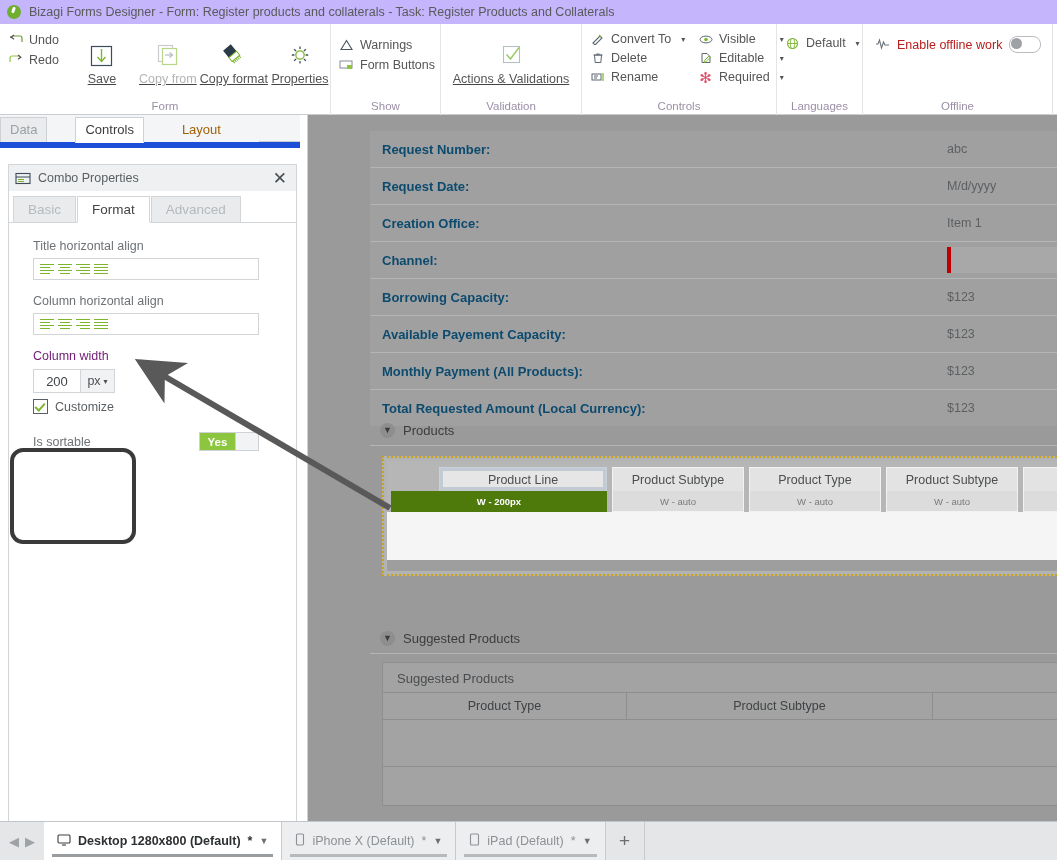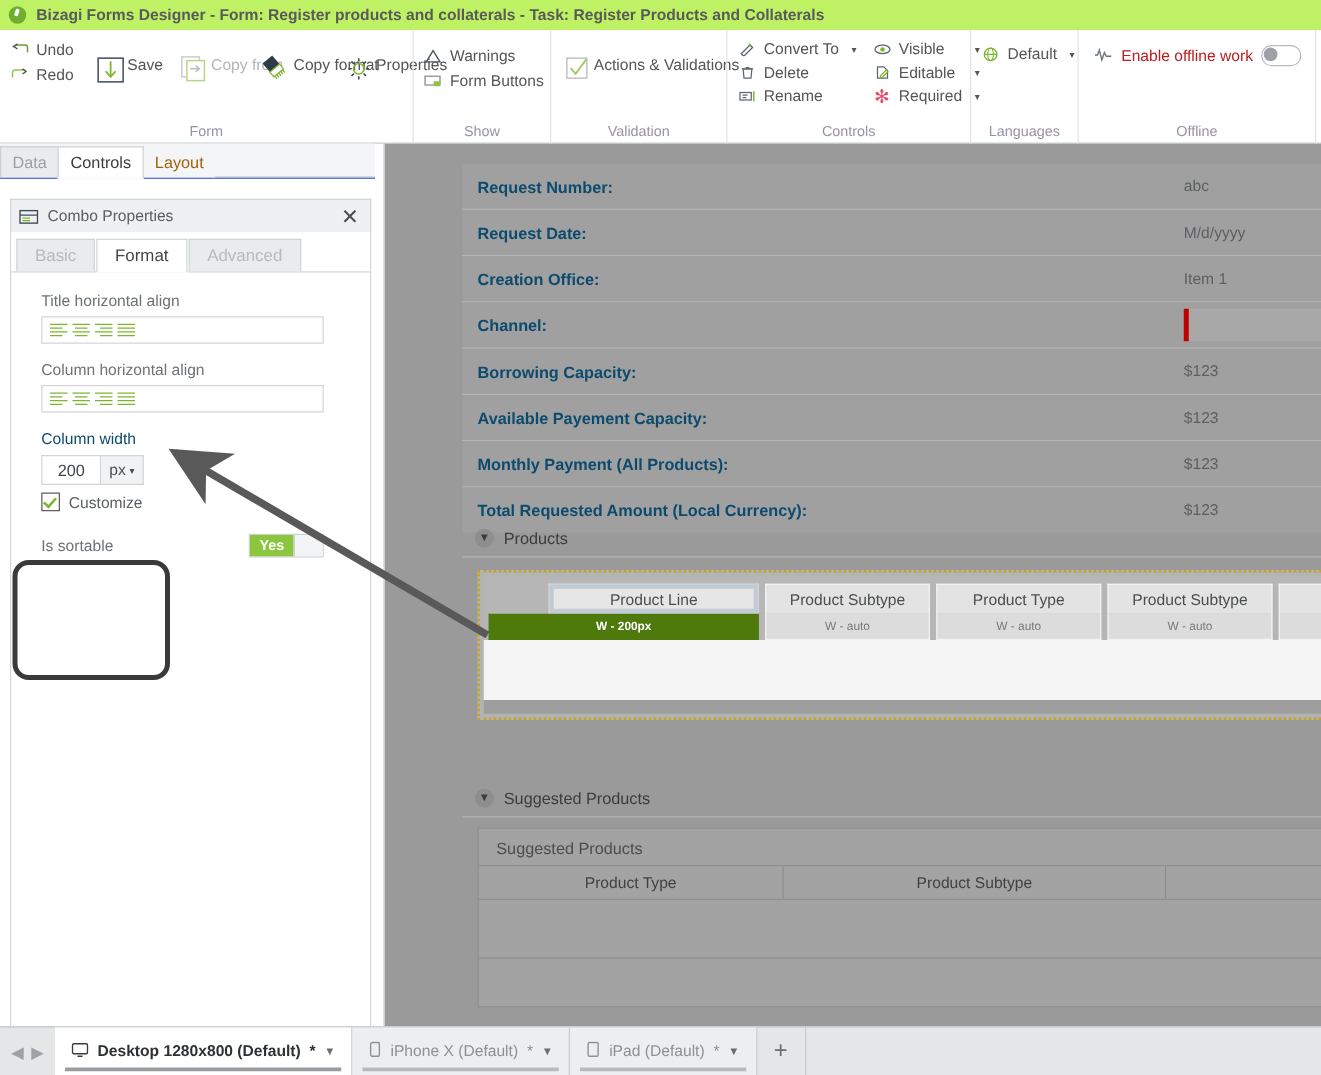--- a/index.html
+++ b/index.html
@@ -5,49 +5,49 @@
   html,body{margin:0;padding:0;}
   body{
     width:1057px;height:860px;overflow:hidden;
     font-family:"Liberation Sans", sans-serif;
     font-size:12px;color:#444;background:#ffffff;
     -webkit-font-smoothing:antialiased;
   }
   .app{position:relative;width:1057px;height:860px;}
 
   
-  .titlebar{height:24px;background:#bef264;display:flex;align-items:center;padding-left:7px;box-sizing:border-box;font-weight:bold;}
+  .titlebar{height:24px;background:#c4b5fd;display:flex;align-items:center;padding-left:7px;box-sizing:border-box;}
   .logo{width:14px;height:14px;border-radius:50%;background:#6fae2f;position:relative;margin-right:8px;flex:none;}
   .logo:after{content:"";position:absolute;left:5px;top:2px;width:3px;height:6px;background:#fff;border-radius:1px;transform:rotate(18deg);}
   .title-text{font-size:12.5px;color:#5a5a5a;white-space:nowrap;}
 
   
   .ribbon{position:relative;height:91px;background:#fff;border-bottom:1px solid #c8cdd2;display:flex;box-sizing:border-box;}
   .rgroup{position:relative;height:91px;box-sizing:border-box;padding-top:4px;display:flex;flex-direction:column;}
   .rgroup + .rgroup{border-left:1px solid #e2e5e8;}
   .rgroup .glabel{position:absolute;bottom:3px;left:0;right:0;text-align:center;color:#9b8fa6;font-size:11.5px;}
   .rbody{display:flex;align-items:flex-start;height:68px;}
 
   .smallstack{display:flex;flex-direction:column;justify-content:center;padding:5px 10px 0 8px;gap:6px;}
   .sbtn{display:flex;align-items:center;gap:6px;font-size:12.5px;color:#555;white-space:nowrap;cursor:default;}
   .sbtn .ic{width:15px;height:14px;flex:none;display:flex;align-items:center;justify-content:center;}
   .sbtn .caret{font-size:8px;color:#555;margin-left:auto;padding-left:4px;}
 
-  .bigbtn{width:auto;min-width:54px;padding:4px 6px 0;display:flex;align-items:center;cursor:default;}
+  .bigbtn{width:auto;min-width:54px;padding:4px 6px 0;display:flex;flex-direction:column;align-items:center;cursor:default;text-decoration:underline;}
   .bigbtn .bi{height:38px;display:flex;align-items:flex-end;justify-content:center;}
   .bigbtn .bl{font-size:12.5px;color:#555;margin-top:2px;white-space:nowrap;}
   .bigbtn.dim .bl{color:#b4b4b4;}
 
   .offline-row{display:flex;align-items:center;gap:7px;padding:8px 14px 0 12px;font-size:12.5px;color:#b91c1c;white-space:nowrap;}
   .toggle{width:30px;height:15px;border-radius:8px;border:1px solid #b9bcc0;background:#fff;position:relative;flex:none;}
   .toggle .knob{position:absolute;left:1px;top:1px;width:11px;height:11px;border-radius:50%;background:#9ea2a6;}
 
   
   .left{position:absolute;left:0;top:115px;width:300px;height:706px;background:#fff;box-sizing:border-box;}
-  .tabstrip{display:flex;height:27px;border-bottom:1px solid #1d4ed8;background:#f4f5f6;align-items:flex-end;}
+  .tabstrip{display:flex;height:27px;border-bottom:6px solid #1d4ed8;background:#f4f5f6;align-items:flex-end;gap:29px;}
   .tabstrip .tb{padding:4px 9px 5px;font-size:13px;color:#9aa0a6;background:#e9ebed;border:1px solid #cdd1d5;border-bottom:none;margin-right:-1px;cursor:default;}
   .tabstrip .tb.active{background:#fff;color:#3b3b3b;position:relative;z-index:2;border-bottom:1px solid #fff;margin-bottom:-1px;}
   .tabstrip .tb.ghost{background:#f4f5f6;border-color:transparent;color:#a16207;}
   .tabstrip .filler{flex:1;border-bottom:1px solid #c8cdd2;height:100%;box-sizing:border-box;}
 
   .propbox{margin:6px 3px 0 8px;border:1px solid #d3d6d9;border-top:none;height:655px;box-sizing:border-box;background:#fff;position:relative;}
   .prophead{height:27px;background:#eef0f1;border:1px solid #d3d6d9;border-bottom:none;display:flex;align-items:center;padding:0 6px;box-sizing:border-box;margin-top:16px;}
   .prophead .hi{width:16px;height:13px;margin-right:7px;flex:none;}
   .prophead .ht{font-size:12.5px;color:#5a5f63;flex:1;}
   .prophead .hx{font-size:17px;color:#4a4f53;line-height:1;cursor:default;padding:0 3px;}
@@ -56,21 +56,21 @@
   .subtabs .st{padding:5px 14px 5px;font-size:13.5px;color:#b5babe;background:#e9ebed;border:1px solid #d3d6d9;border-bottom:none;margin-right:1px;cursor:default;}
   .subtabs .st.active{background:#fff;color:#444;border-bottom:1px solid #fff;margin-bottom:-1px;position:relative;z-index:2;}
   .subtabs .stfill{flex:1;}
 
   .pcontent{padding:16px 17px 0 24px;}
   .flabel{font-size:12.5px;color:#6d7276;margin-bottom:5px;}
   .alignbox{height:22px;border:1px solid #d2d5d8;background:#fff;display:flex;align-items:center;padding:0 4px;box-sizing:border-box;margin-bottom:14px;width:226px;}
   .aicon{width:18px;height:14px;display:flex;flex-direction:column;justify-content:center;gap:1.5px;padding:0 2px;box-sizing:border-box;cursor:default;}
   .aicon i{display:block;height:1.6px;background:#7db52f;}
 
-  .cw-label{font-size:12.5px;color:#0c4a6e;margin-bottom:6px;}
+  .cw-label{font-size:12.5px;color:#701a75;margin-bottom:6px;}
   .numrow{display:flex;height:24px;margin-bottom:6px;width:auto;}
   .numin{width:48px;border:1px solid #d2d5d8;background:#fff;display:flex;align-items:center;justify-content:center;font-size:13px;color:#3f4448;box-sizing:border-box;}
   .unitsel{width:34px;border:1px solid #d2d5d8;border-left:none;background:#f1f2f3;display:flex;align-items:center;justify-content:center;gap:3px;font-size:12.5px;color:#4a4f53;box-sizing:border-box;}
   .unitsel .cc{font-size:8px;}
   .chkrow{display:flex;align-items:center;gap:7px;font-size:12.5px;color:#5a5f63;}
   .chk{width:13px;height:13px;border:1px solid #5a5f63;background:#fff;position:relative;flex:none;}
   .chk:after{content:"";position:absolute;left:3px;top:1px;width:4px;height:8px;border:solid #7db52f;border-width:0 2px 2px 0;transform:rotate(42deg);}
 
   .sortrow{display:flex;align-items:center;margin-top:18px;}
   .sortrow .slab{font-size:12.5px;color:#6d7276;width:166px;}

